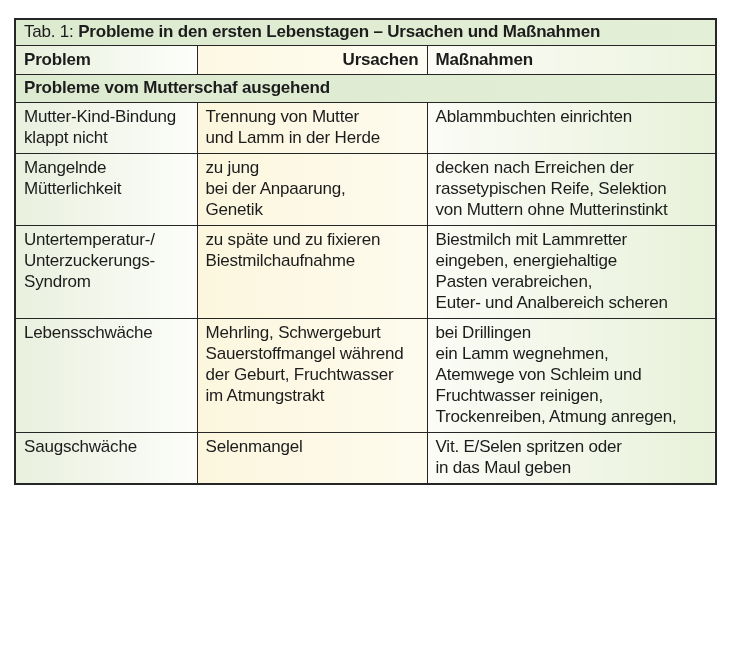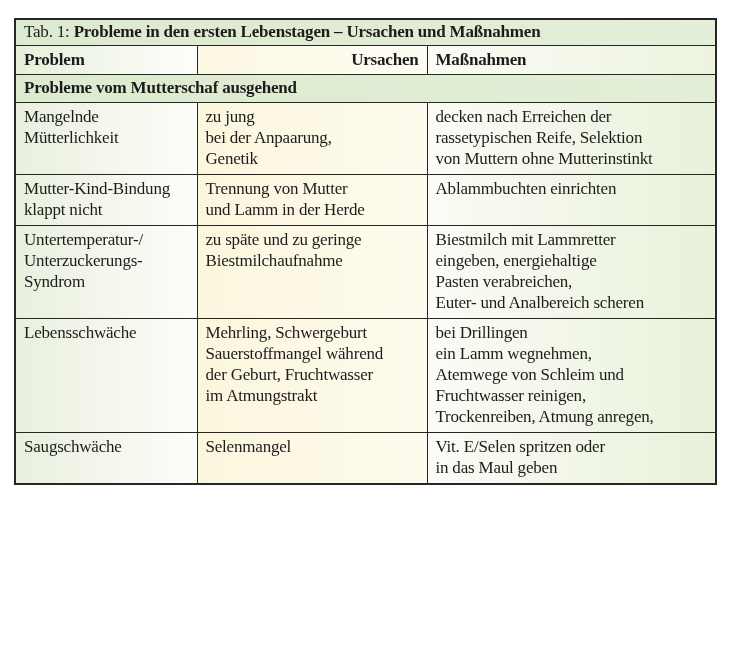--- a/index.html
+++ b/index.html
@@ -6,21 +6,21 @@
   html, body {
     margin: 0;
     padding: 0;
     background: #ffffff;
   }
   .page {
     position: relative;
     width: 729px;
     height: 663px;
     background: #ffffff;
-    font-family: Liberation Serif, serif;
+    font-family: Liberation Sans, sans-serif;
     overflow: hidden;
   }
   table.main {
     position: absolute;
     left: 14px;
     top: 18px;
     width: 701px;
     table-layout: fixed;
     border-collapse: collapse;
     border: 2px solid #262626;
@@ -90,43 +90,43 @@
       <th class="h-problem">Problem</th>
       <th class="h-ursachen">Ursachen</th>
       <th class="h-massnahmen">Maßnahmen</th>
     </tr>
 
     <tr class="section-row">
       <td colspan="3">Probleme vom Mutterschaf ausgehend</td>
     </tr>
 
     <tr>
+      <td class="c-problem">Mutter-Kind-Bindung
+klappt nicht</td>
+      <td class="c-ursachen">Trennung von Mutter
+und Lamm in der Herde</td>
+      <td class="c-massnahmen">Ablammbuchten einrichten</td>
+    </tr>
+    <tr>
       <td class="c-problem">Mangelnde
 Mütterlichkeit</td>
       <td class="c-ursachen">zu jung
 bei der Anpaarung,
 Genetik</td>
       <td class="c-massnahmen">decken nach Erreichen der
 rassetypischen Reife, Selektion
 von Muttern ohne Mutterinstinkt</td>
     </tr>
-    <tr>
-      <td class="c-problem">Mutter-Kind-Bindung
-klappt nicht</td>
-      <td class="c-ursachen">Trennung von Mutter
-und Lamm in der Herde</td>
-      <td class="c-massnahmen">Ablammbuchten einrichten</td>
-    </tr>
 
 
     <tr>
       <td class="c-problem">Untertemperatur-/
 Unterzuckerungs-
 Syndrom</td>
-      <td class="c-ursachen">zu späte und zu geringe
+      <td class="c-ursachen">zu späte und zu fixieren
 Biestmilchaufnahme</td>
       <td class="c-massnahmen">Biestmilch mit Lammretter
 eingeben, energiehaltige
 Pasten verabreichen,
 Euter- und Analbereich scheren</td>
     </tr>
     <tr>
       <td class="c-problem">Lebensschwäche</td>
       <td class="c-ursachen">Mehrling, Schwergeburt
 Sauerstoffmangel während

